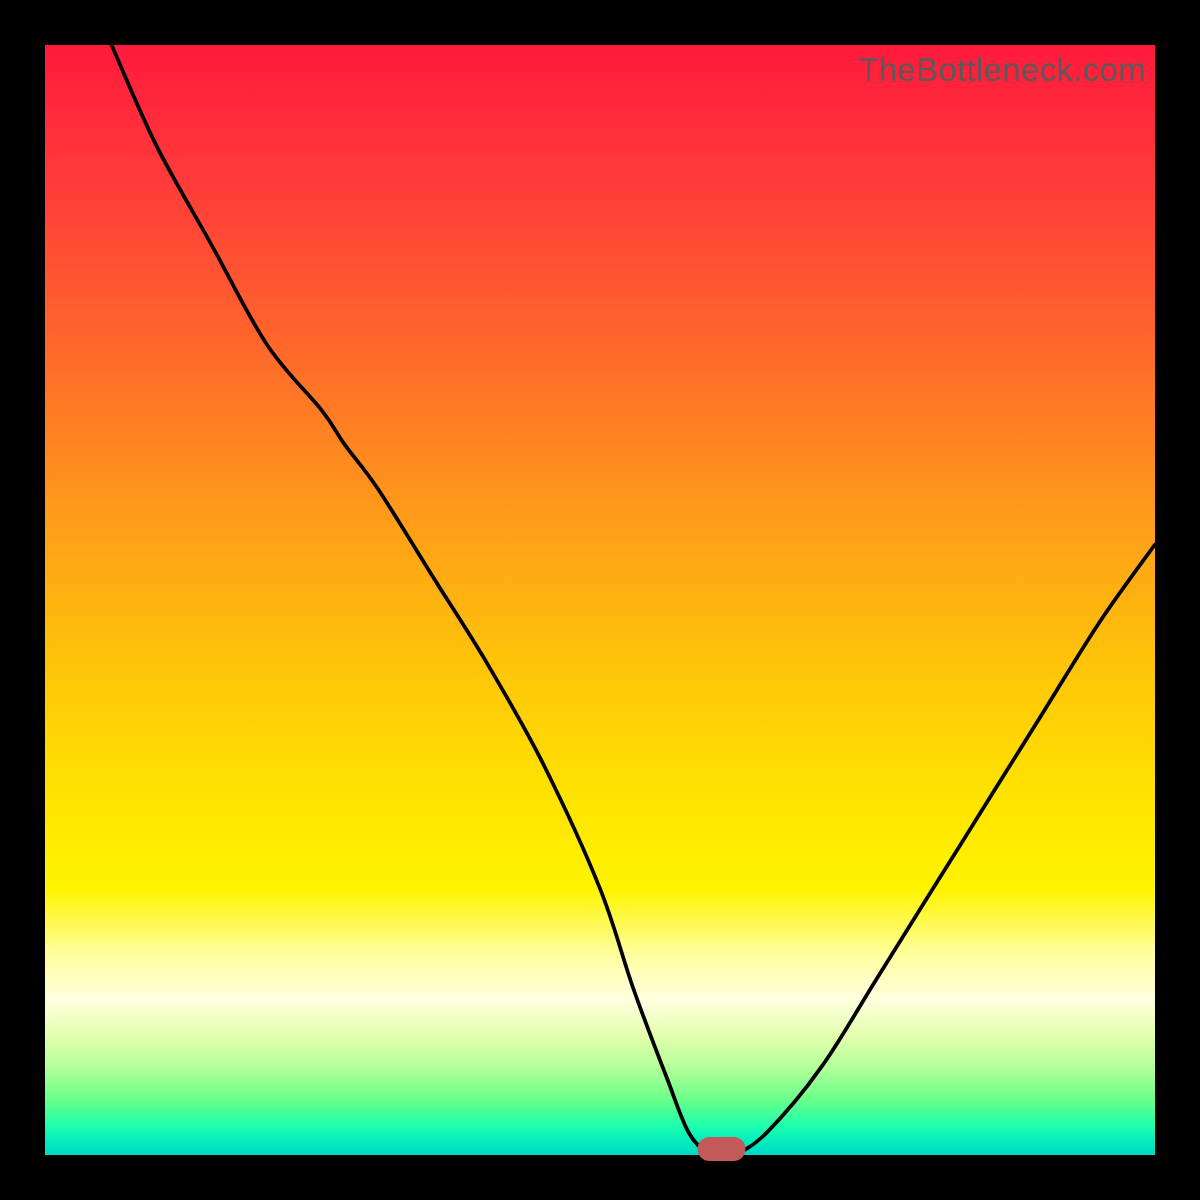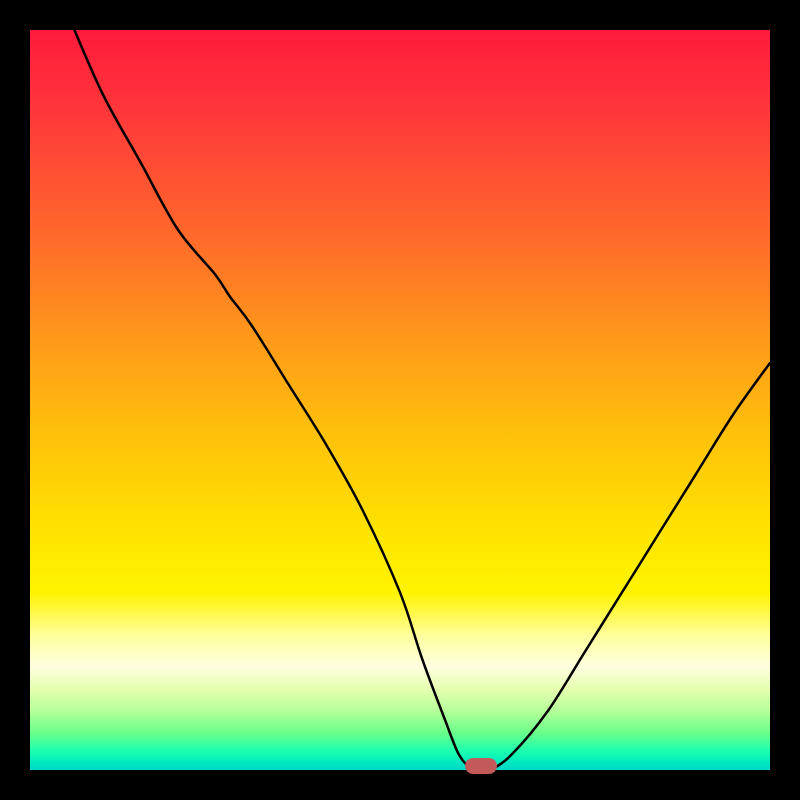--- a/index.html
+++ b/index.html
@@ -68,20 +68,21 @@
     border-radius: 8px;
     background: #c25a5a;
     transform: translate(-50%, -50%);
   }
 </style>
 </head>
 <body>
 
 <div class="frame">
   <div class="plot-area">
+    <div class="watermark">TheBottleneck.com</div>
 
     <svg class="curve" viewBox="0 0 740 740" preserveAspectRatio="none">
       <path id="curve-path" d="M 44.4 0.0 C 49.3 11.1, 62.9 44.4, 74.0 66.6 C 85.1 88.8, 98.7 111.0, 111.0 133.2 C 123.3 155.4, 135.7 181.3, 148.0 199.8 C 160.3 218.3, 176.4 233.1, 185.0 244.2 C 193.6 255.3, 193.6 257.8, 199.8 266.4 C 206.0 275.0, 212.1 281.2, 222.0 296.0 C 231.9 310.8, 246.7 335.5, 259.0 355.2 C 271.3 374.9, 283.7 393.4, 296.0 414.4 C 308.3 435.4, 320.7 456.3, 333.0 481.0 C 345.3 505.7, 360.1 537.7, 370.0 562.4 C 379.9 587.1, 384.8 608.0, 392.2 629.0 C 399.6 650.0, 408.2 672.2, 414.4 688.2 C 420.6 704.2, 424.3 716.6, 429.2 725.2 C 434.1 733.8, 439.1 737.5, 444.0 740.0 C 448.9 742.5, 452.6 742.5, 458.8 740.0 C 465.0 737.5, 471.1 735.1, 481.0 725.2 C 490.9 715.3, 505.7 698.1, 518.0 680.8 C 530.3 663.5, 542.7 641.3, 555.0 621.6 C 567.3 601.9, 579.7 582.1, 592.0 562.4 C 604.3 542.7, 616.7 522.9, 629.0 503.2 C 641.3 483.5, 653.7 463.7, 666.0 444.0 C 678.3 424.3, 690.7 403.3, 703.0 384.8 C 715.3 366.3, 733.8 341.6, 740.0 333.0" fill="none" stroke="#000" stroke-width="2.5" stroke-linejoin="round" stroke-linecap="round"></path>
     </svg>
 
     <div class="marker" id="marker" style="left: 451.4px; top: 736.3px; background: rgb(194, 90, 90);"></div>
   </div>
 </div>
 
 </body></html>

